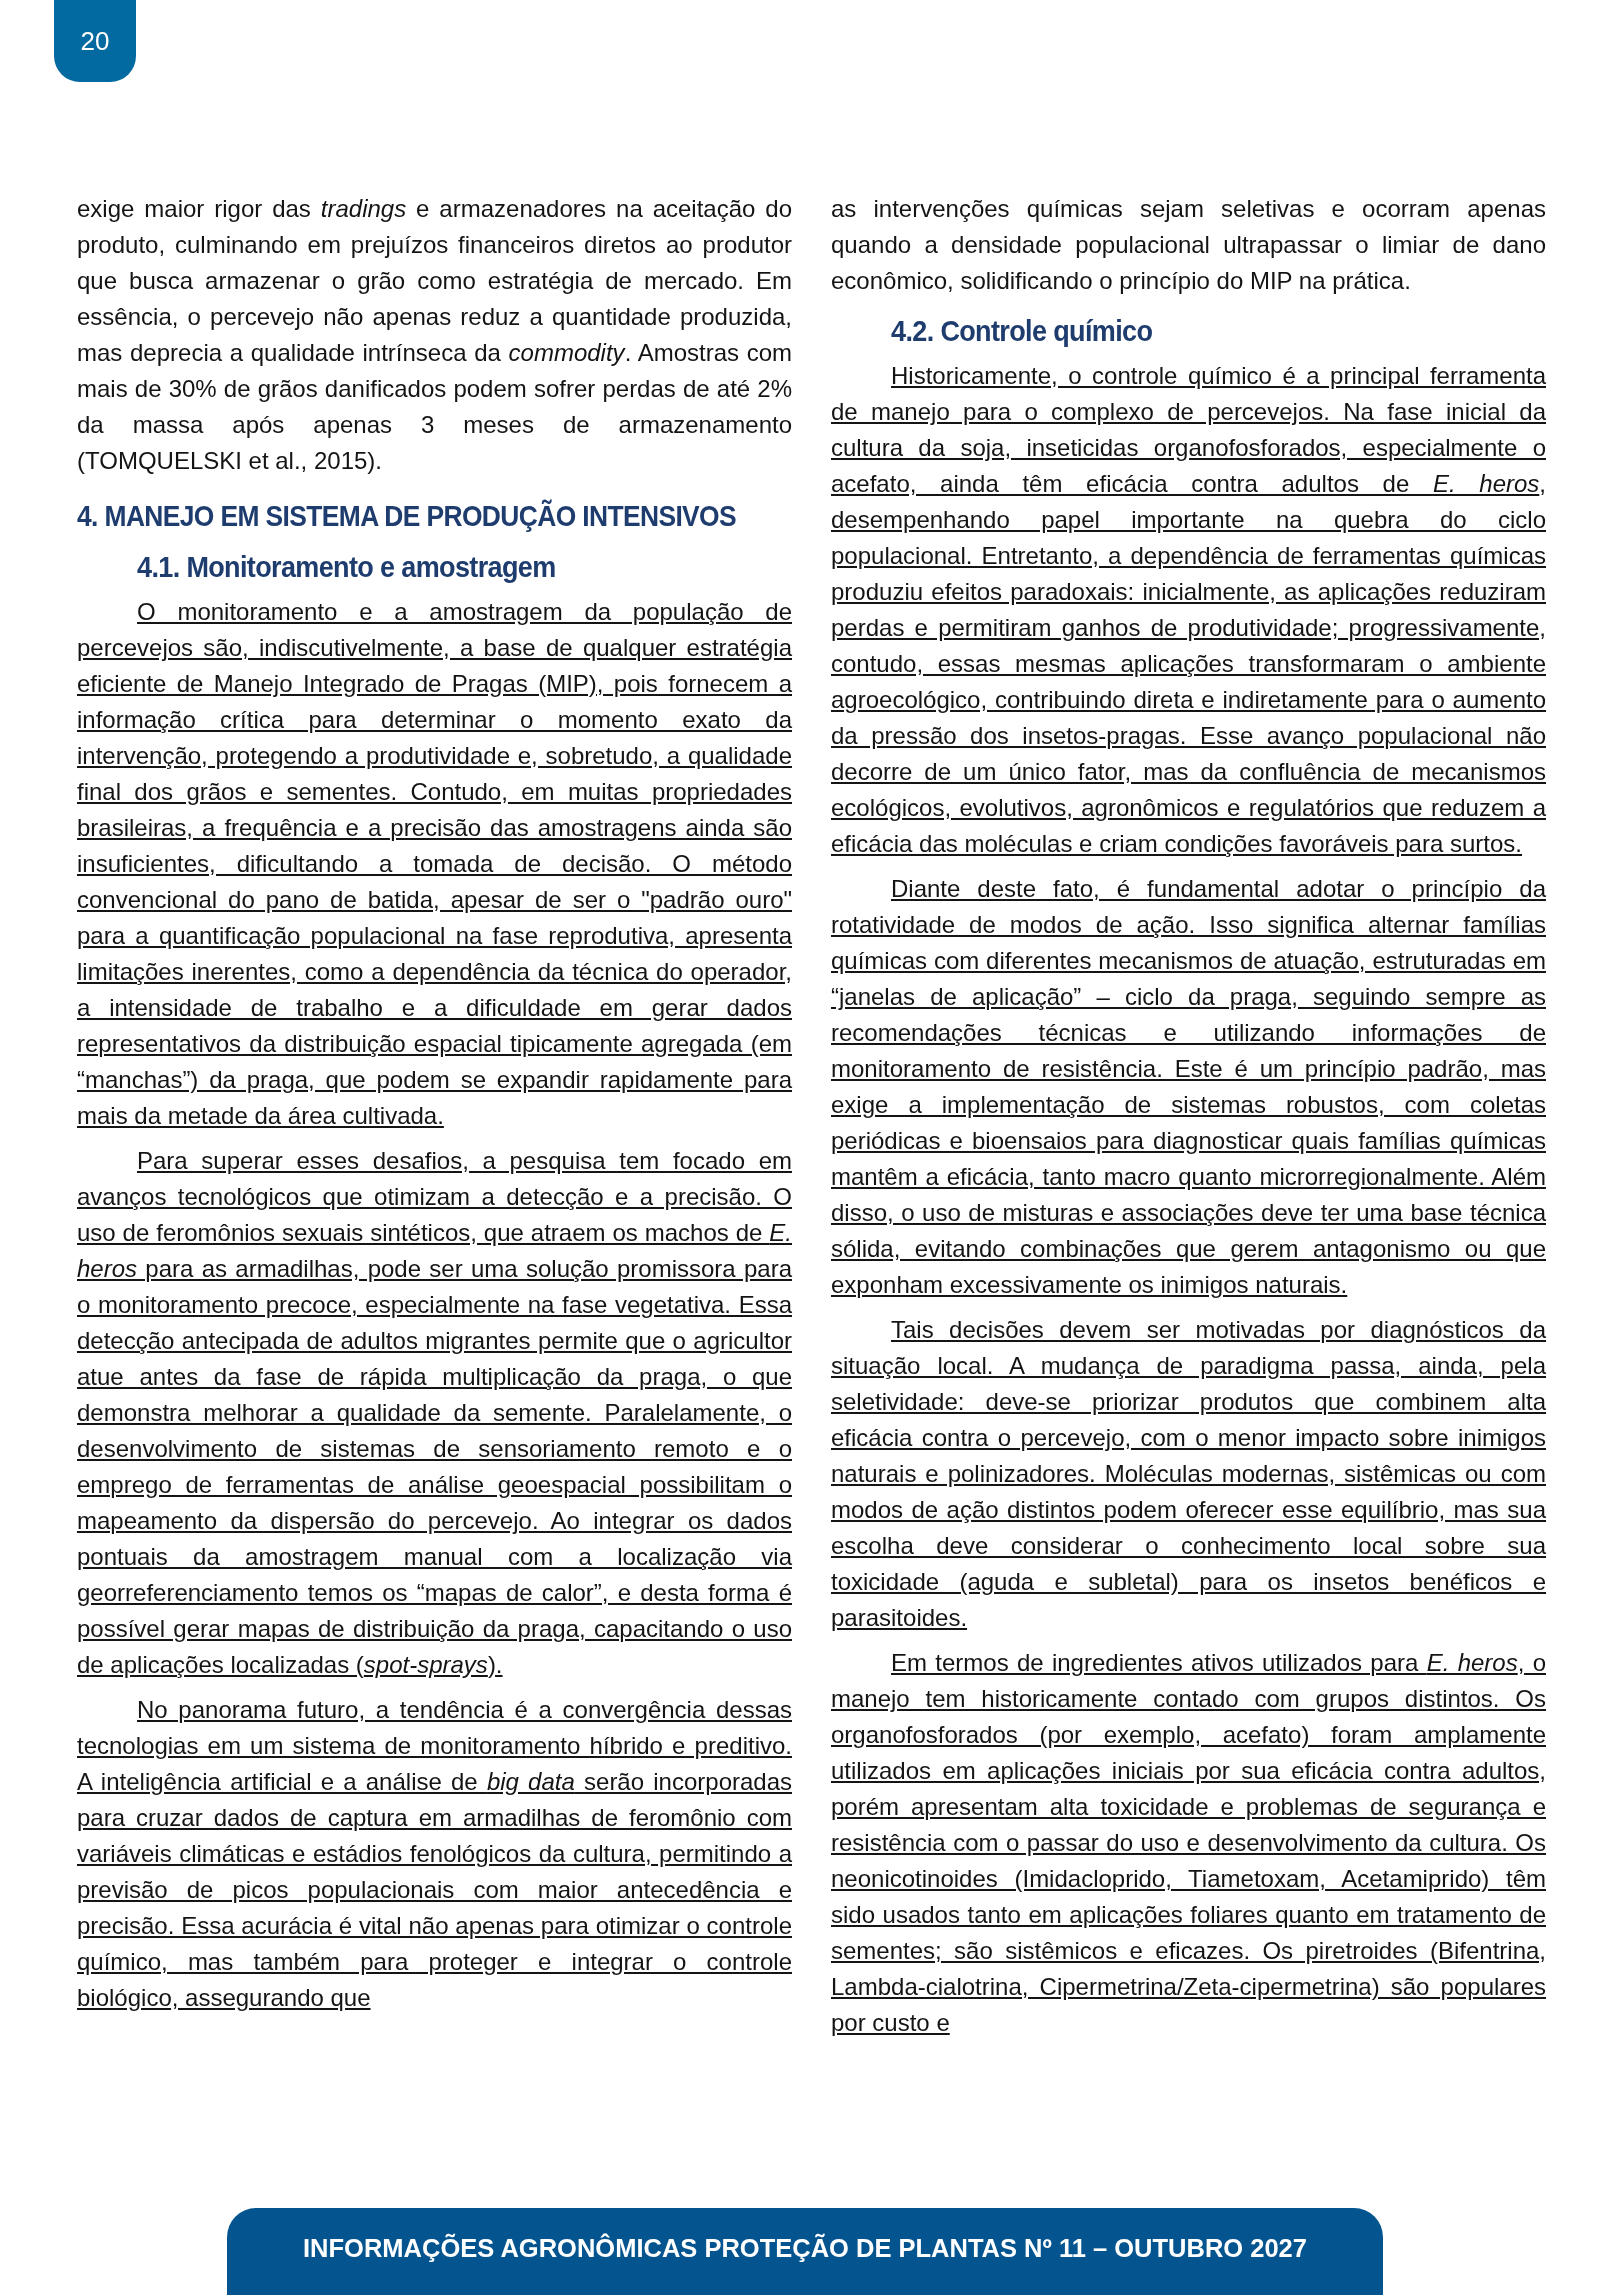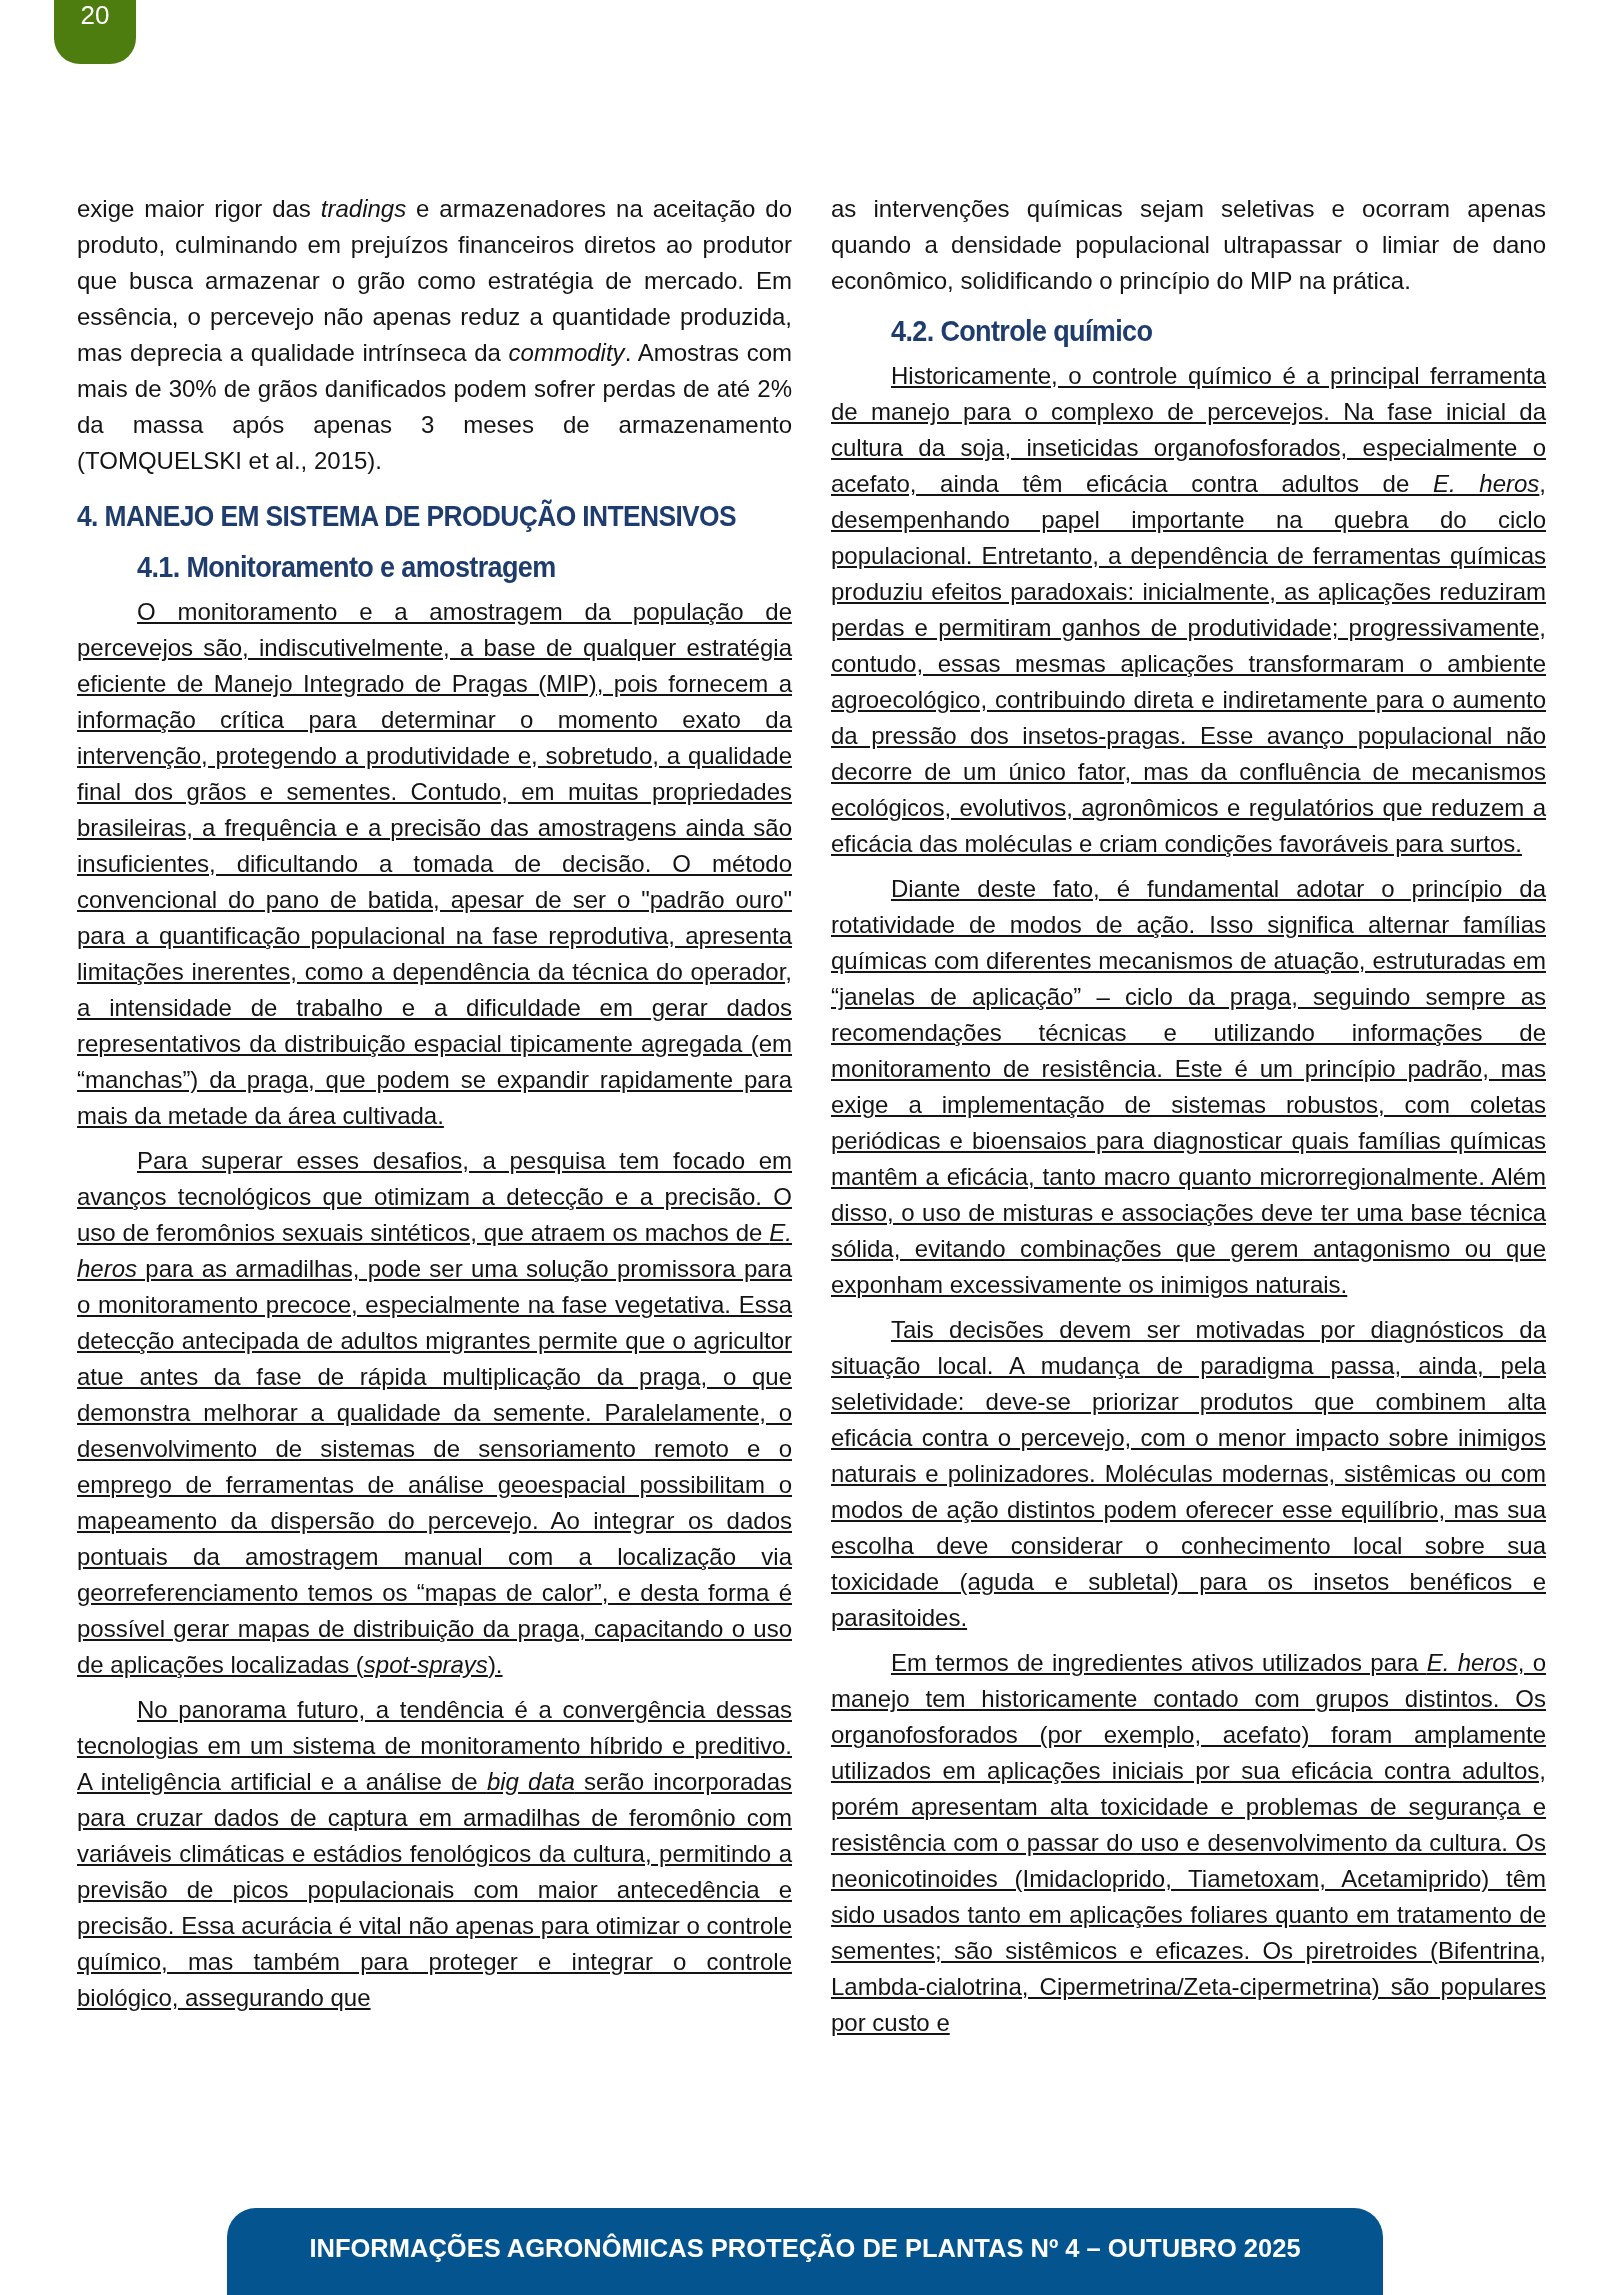--- a/index.html
+++ b/index.html
@@ -1,21 +1,21 @@
 <!DOCTYPE html>
 <html style="font-size:10.5px"><head>
 <meta charset="utf-8">
 <style>
   html, body { margin: 0; padding: 0; background: #ffffff; }
   body { width: 1623px; height: 2295px; position: relative; overflow: hidden;
          font-family: "Liberation Sans", "DejaVu Sans", sans-serif; color: #111; }
   .page-badge {
-    position: absolute; left: 54px; top: 0; width: 82px; height: 64px;
-    background: #4d7c0f; border-radius: 0 0 26px 26px;
-    display: flex; align-items: flex-start; justify-content: center;
+    position: absolute; left: 54px; top: 0; width: 82px; height: 82px;
+    background: #0369a1; border-radius: 0 0 26px 26px;
+    display: flex; align-items: center; justify-content: center;
   }
   .page-badge span { color: #ffffff; font-family: "Liberation Sans", sans-serif; font-size: 26px; }
   .col {
     position: absolute; top: 191px; width: 715px;
     font-family: "Liberation Sans", sans-serif;
     font-size: 24px; line-height: 36px; color: #141414;
     text-align: justify; hyphens: manual;
   }
   .col.left { left: 77px; }
   .col.right { left: 831px; }
@@ -76,15 +76,15 @@
   <p class="indent"><span>Historicamente, o controle químico é a principal ferramenta de manejo para o complexo de percevejos. Na fase inicial da cultura da soja, inseticidas organofosforados, especialmente o acefato, ainda têm eficácia contra adultos de </span><em>E. heros</em><span>, desempenhando papel importante na quebra do ciclo populacional. Entretanto, a dependência de ferramentas químicas produziu efeitos paradoxais: inicialmente, as aplicações reduziram perdas e permitiram ganhos de produtividade; progressivamente, contudo, essas mesmas aplicações transformaram o ambiente agroecológico, contribuindo direta e indiretamente para o aumento da pressão dos insetos-pragas. Esse avanço populacional não decorre de um único fator, mas da confluência de mecanismos ecológicos, evolutivos, agronômicos e regulatórios que reduzem a eficácia das moléculas e criam condições favoráveis para surtos.</span></p>
 
   <p class="indent">Diante deste fato, é fundamental adotar o princípio da rotatividade de modos de ação. Isso significa alternar famílias químicas com diferentes mecanismos de atuação, estruturadas em “janelas de aplicação” – ciclo da praga, seguindo sempre as recomendações técnicas e utilizando informações de monitoramento de resistência. Este é um princípio padrão, mas exige a implementação de sistemas robustos, com coletas periódicas e bioensaios para diagnosticar quais famílias químicas mantêm a eficácia, tanto macro quanto microrregionalmente. Além disso, o uso de misturas e associações deve ter uma base técnica sólida, evitando combinações que gerem antagonismo ou que exponham excessivamente os inimigos naturais.</p>
 
   <p class="indent">Tais decisões devem ser motivadas por diagnósticos da situação local. A mudança de paradigma passa, ainda, pela seletividade: deve-se priorizar produtos que combinem alta eficácia contra o percevejo, com o menor impacto sobre inimigos naturais e polinizadores. Moléculas modernas, sistêmicas ou com modos de ação distintos podem oferecer esse equilíbrio, mas sua escolha deve considerar o conhecimento local sobre sua toxicidade (aguda e subletal) para os insetos benéficos e parasitoides.</p>
 
   <p class="indent"><span>Em termos de ingredientes ativos utilizados para </span><em>E. heros</em><span>, o manejo tem historicamente contado com grupos distintos. Os organofosforados (por exemplo, acefato) foram amplamente utilizados em aplicações iniciais por sua eficácia contra adultos, porém apresentam alta toxicidade e problemas de segurança e resistência com o passar do uso e desenvolvimento da cultura. Os neonicotinoides (Imidacloprido, Tiametoxam, Acetamiprido) têm sido usados tanto em aplicações foliares quanto em tratamento de sementes; são sistêmicos e eficazes. Os piretroides (Bifentrina, Lambda-cialotrina, Cipermetrina/Zeta-cipermetrina) são populares por custo e</span></p>
 </div>
 
 <div class="footer-banner">
-  <span>INFORMAÇÕES AGRONÔMICAS PROTEÇÃO DE PLANTAS Nº 4 – OUTUBRO 2025</span>
+  <span>INFORMAÇÕES AGRONÔMICAS PROTEÇÃO DE PLANTAS Nº 11 – OUTUBRO 2027</span>
 </div>
 
 
 </body></html>

